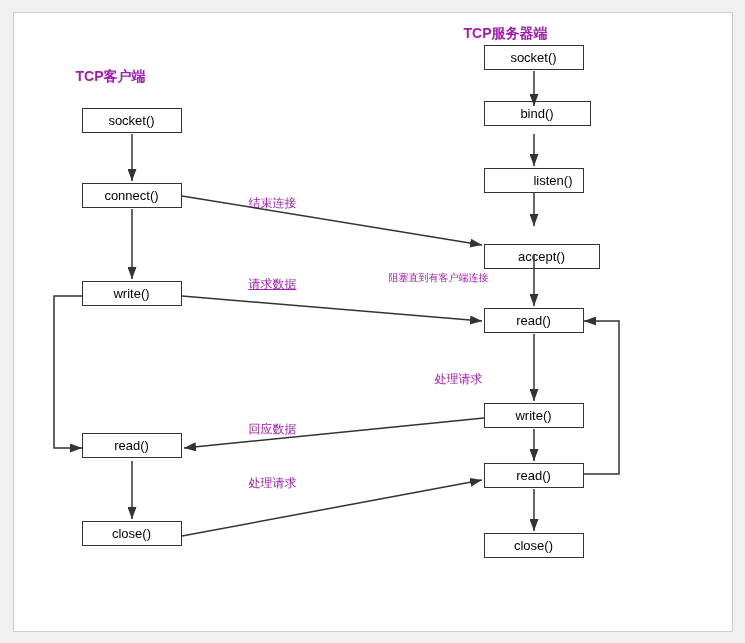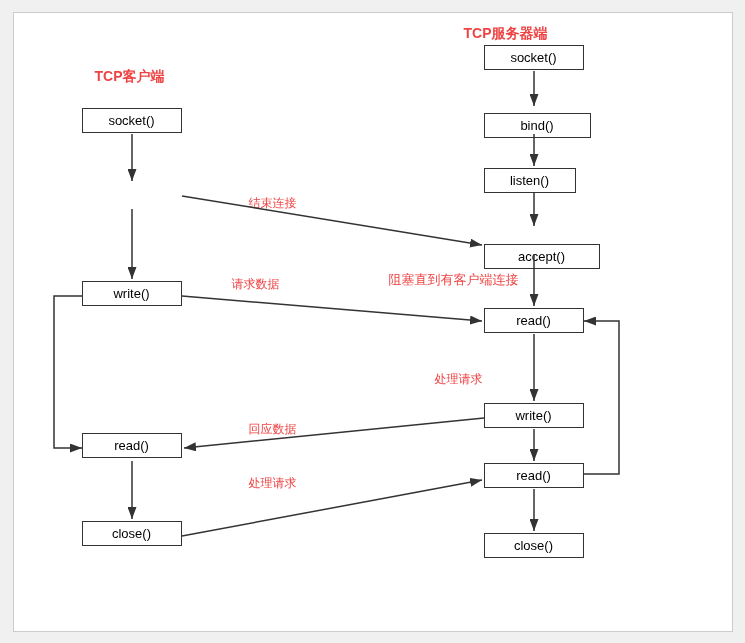--- a/index.html
+++ b/index.html
@@ -24,55 +24,56 @@
       border: 1px solid #333;
       background: #fff;
       text-align: center;
       padding: 4px 10px;
       font-size: 13px;
       min-width: 80px;
     }
     .label {
       position: absolute;
       font-size: 12px;
-      color: #ef4444;
+      color: #a21caf;
     }
     svg.arrows {
       position: absolute;
       top: 0; left: 0;
       width: 100%;
       height: 100%;
       pointer-events: none;
     }
   </style>
 </head>
 <body>
 
 <div class="diagram-container">
 
-  <div class="label" style="left:81px; top:55px; font-size:14px; font-weight:bold;text-align:right;">TCP客户端</div>
+  <div class="label" style="left:62px; top:55px; font-size:14px; font-weight:bold;text-align:right;">TCP客户端</div>
   <div class="label" style="left:450px; top:12px; font-size:14px; font-weight:bold;">TCP服务器端</div>
 
   <div class="box" style="left:68px; top:95px; width:100px;">socket()</div>
+  <div class="box" style="left:68px; top:170px; width:100px;">connect()</div>
   <div class="box" style="left:68px; top:268px; width:100px;">write()</div>
   <div class="box" style="left:68px; top:420px; width:100px;">read()</div>
   <div class="box" style="left:68px; top:508px; width:100px;">close()</div>
 
   <div class="box" style="left:470px; top:32px; width:100px;">socket()</div>
-  <div class="box" style="left:470px; top:100px; width:107px;">bind()</div>
-  <div class="box" style="left:470px; top:155px; width:92px;">listen()</div>
+  <div class="box" style="left:470px; top:88px; width:107px;">bind()</div>
+  <div class="box" style="left:470px; top:155px; width:100px;text-align:right;">listen()</div>
   <div class="box" style="left:470px; top:231px; width:116px;">accept()</div>
   <div class="box" style="left:470px; top:295px; width:100px;">read()</div>
   <div class="box" style="left:470px; top:390px; width:100px;">write()</div>
   <div class="box" style="left:470px; top:450px; width:100px;">read()</div>
   <div class="box" style="left:470px; top:520px; width:100px;">close()</div>
 
   <div class="label" style="left:235px; top:182px;">结束连接</div>
-  <div class="label" style="left:375px; top:258px; font-size:13px;">阻塞直到有客户端连接</div>
-  <div class="label" style="left:218px; top:263px;">请求数据</div>
+  <div class="label" style="left:375px; top:258px; font-size:10px;">阻塞直到有客户端连接</div>
+  <div class="label" style="left:235px; top:263px;text-decoration:underline;">请求数据</div>
   <div class="label" style="left:421px; top:358px;">处理请求</div>
   <div class="label" style="left:235px; top:408px;">回应数据</div>
   <div class="label" style="left:235px; top:462px;">处理请求</div>
 
   <svg class="arrows">
     <defs>
       <marker id="arrowhead" markerWidth="8" markerHeight="6" refX="8" refY="3" orient="auto">
         <polygon points="0 0, 8 3, 0 6" fill="#333"></polygon>
       </marker>
       <marker id="arrowhead-left" markerWidth="8" markerHeight="6" refX="0" refY="3" orient="auto">

